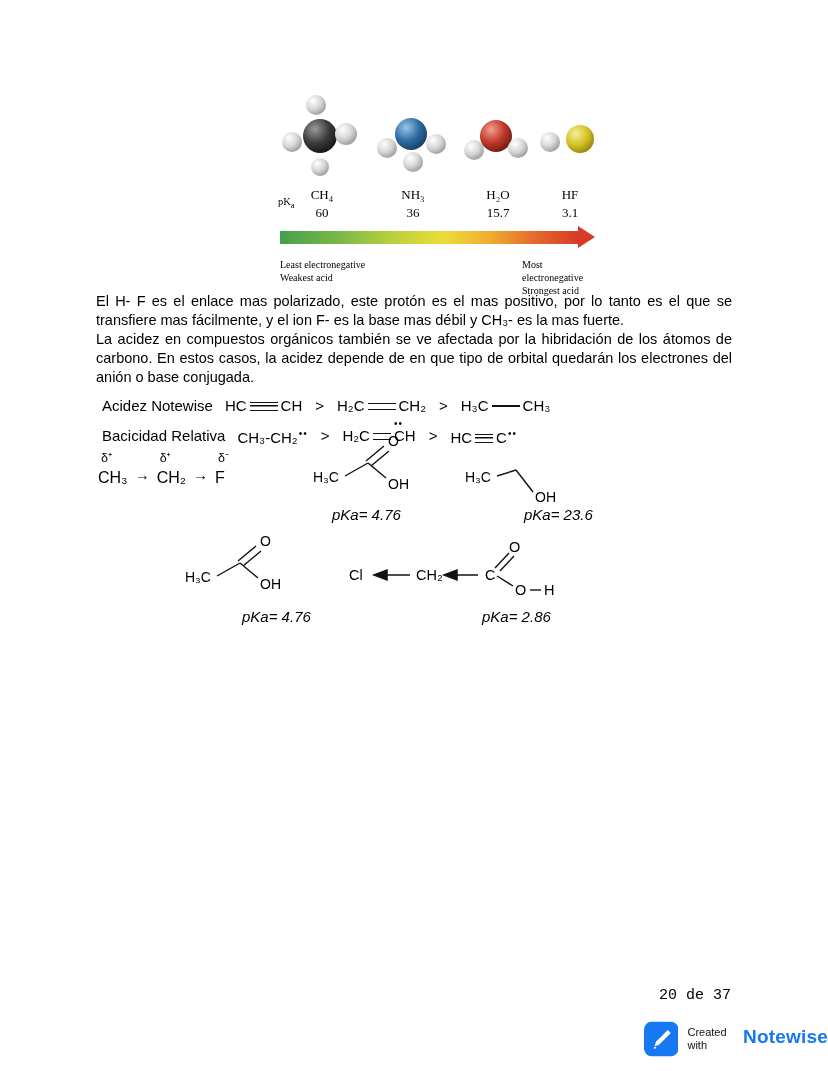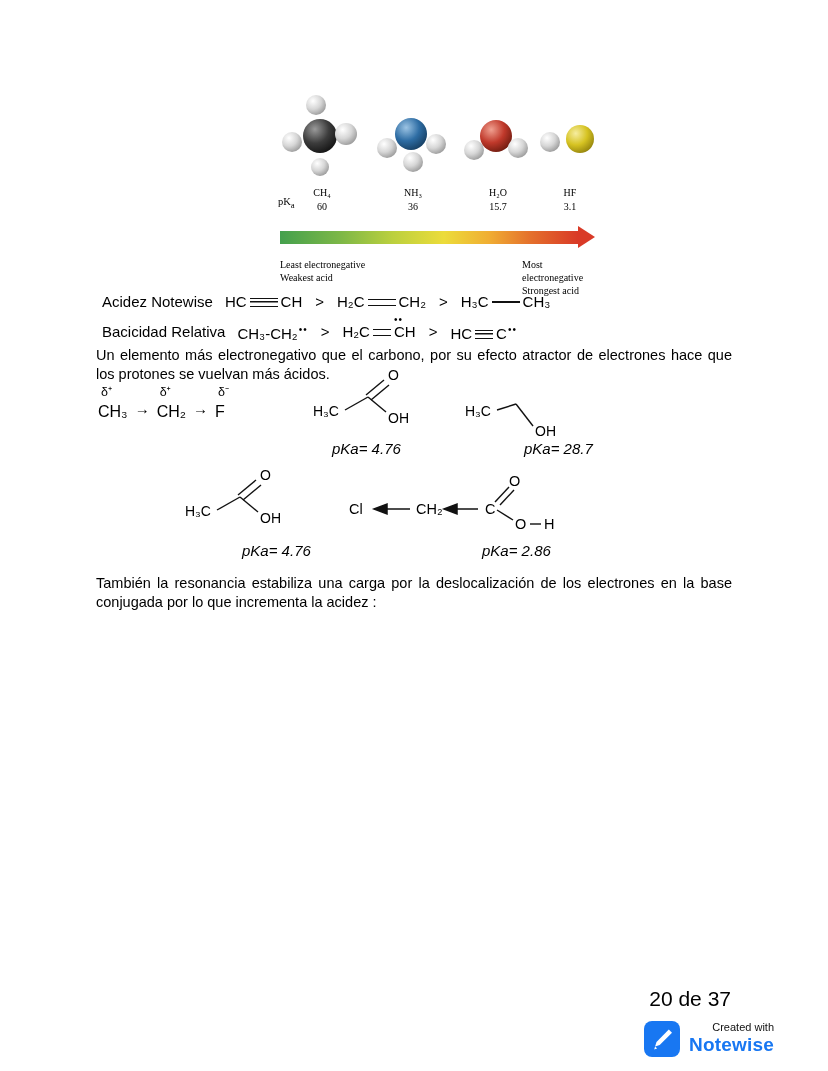--- a/index.html
+++ b/index.html
@@ -6,21 +6,21 @@
   html,body{margin:0;padding:0;background:#ffffff;}
   .page{position:relative;width:828px;height:1071px;background:#ffffff;
         font-family:"Liberation Sans",sans-serif;color:#000;overflow:hidden;}
 
   
   .figure{position:relative;width:340px;height:188px;margin:92px 0 0 266px;
           font-family:"Liberation Serif",serif;}
   .mols{position:absolute;left:0;top:0;width:340px;height:90px;}
   .mol{position:absolute;top:0;}
   .mol-col{position:absolute;top:94px;width:64px;text-align:center;
-           font-size:10px;line-height:1.35;}
+           font-size:13px;line-height:1.35;}
   .pka-lab{position:absolute;left:12px;top:104px;font-size:10.5px;}
   .grad-arrow{position:absolute;left:14px;top:134px;display:flex;align-items:center;}
   .grad-bar{width:298px;height:13px;
     background:linear-gradient(90deg,#44a04d 0%,#7cb747 20%,#bcd03e 38%,
                #ecdc3a 55%,#f0ae33 70%,#e4702c 84%,#d93a27 100%);}
   .grad-head{width:0;height:0;border-left:17px solid #d93a27;
              border-top:11px solid transparent;border-bottom:11px solid transparent;}
   .cap{position:absolute;top:166px;font-size:10px;line-height:1.3;}
   .cap.left{left:14px;}
   .cap.right{left:256px;}
@@ -49,23 +49,23 @@
   .structs{position:relative;height:186px;margin-left:96px;width:680px;}
   .chain{position:absolute;left:2px;top:2px;display:flex;align-items:flex-end;font-size:16px;}
   .chain-item{display:flex;flex-direction:column;align-items:flex-start;line-height:1.1;}
   .delta{font-size:12.5px;margin:0 0 3px 3px;}
   .chain-arrow{font-weight:bold;margin:0 7px 3px 7px;font-size:15px;}
   .struct{position:absolute;}
   .pka-val{position:absolute;font-size:15px;font-style:italic;}
   svg text{font-family:"Liberation Sans",sans-serif;fill:#000;}
 
   
-  .page-num{position:absolute;top:987px;right:97px;font-size:21px;}
+  .page-num{position:absolute;top:987px;right:97px;font-size:15px;font-family:Liberation Mono, monospace;}
   .footer{position:absolute;top:1021px;left:644px;display:flex;align-items:center;gap:9px;}
-  .footer .txt{display:flex;flex-direction:column;line-height:1.2;align-items:flex-end;}
+  .footer .txt{display:flex;line-height:1.2;}
   .created{font-size:11px;color:#111;}
   .brand{font-size:19px;font-weight:bold;color:#1877F2;letter-spacing:0.2px;}
 </style>
 </head>
 <body>
 
 <svg width="0" height="0" style="position:absolute" aria-hidden="true">
   <defs>
     <radialGradient id="gH" cx="35%" cy="30%" r="75%">
       <stop offset="0%" stop-color="#ffffff"></stop>
@@ -151,40 +151,41 @@
       <div>Least electronegative</div>
       <div>Weakest acid</div>
     </div>
     <div class="cap right">
       <div>Most electronegative</div>
       <div>Strongest acid</div>
     </div>
   </div>
 
   <div class="text-body">
+    <p>El H- F es el enlace mas polarizado, este protón es el mas positivo, por lo tanto es el que se transfiere mas fácilmente, y el ion F- es la base mas débil y CH₃- es la mas fuerte.</p>
+    <p>La acidez en compuestos orgánicos también se ve afectada por la hibridación de los átomos de carbono.  En estos casos, la acidez depende de en que tipo de orbital quedarán los electrones del anión o base conjugada.</p>
 
     <div class="rel-row">
       <span class="lbl">Acidez Notewise</span>
       <span class="chem"><span>HC</span><span class="bond triple w28"></span><span>CH</span></span>
       <span class="gt">&gt;</span>
       <span class="chem"><span>H₂C</span><span class="bond double w28"></span><span>CH₂</span></span>
       <span class="gt">&gt;</span>
       <span class="chem"><span>H₃C</span><span class="bond single w28"></span><span>CH₃</span></span>
     </div>
 
     <div class="rel-row">
       <span class="lbl">Bacicidad Relativa</span>
       <span class="chem"><span>CH₃-CH₂</span><span class="dots-sup">••</span></span>
       <span class="gt">&gt;</span>
       <span class="chem"><span>H₂C</span><span class="bond double w18"></span><span class="atom-dots"><span class="dots">••</span><span>CH</span></span></span>
       <span class="gt">&gt;</span>
       <span class="chem"><span>HC</span><span class="bond triple w18"></span><span>C</span><span class="dots-sup">••</span></span>
     </div>
 
-    <p>Un elemento más electronegativo que el carbono, por su efecto atractor de electrones hace que los protones se vuelvan más ácidos.</p>
   </div>
 
   <div class="structs">
 
     <div class="chain">
       <div class="chain-item">
         <span class="delta">δ⁺</span>
         <span>CH₃</span>
       </div>
       <span class="chain-arrow">→</span>
@@ -213,21 +214,21 @@
     <div class="pka-val" style="left:236px;top:56px">pKa= 4.76</div>
 
     <svg class="struct" style="left:368px;top:14px" width="95" height="52" viewBox="0 0 95 52">
       <text x="1" y="18" font-size="14">H₃C</text>
       <g stroke="#111" stroke-width="1.4">
         <line x1="33" y1="12" x2="52" y2="6"></line>
         <line x1="52" y1="6" x2="69" y2="28"></line>
       </g>
       <text x="71" y="38" font-size="14">OH</text>
     </svg>
-    <div class="pka-val" style="left:428px;top:56px">pKa= 28.7</div>
+    <div class="pka-val" style="left:428px;top:56px">pKa= 23.6</div>
 
     <svg class="struct" style="left:88px;top:84px" width="106" height="72" viewBox="0 0 106 72">
       <text x="1" y="48" font-size="14">H₃C</text>
       <g stroke="#111" stroke-width="1.4">
         <line x1="33" y1="42" x2="56" y2="29"></line>
         <line x1="54" y1="27" x2="72" y2="12"></line>
         <line x1="59" y1="32" x2="77" y2="17"></line>
         <line x1="56" y1="29" x2="74" y2="44"></line>
       </g>
       <text x="76" y="12" font-size="14">O</text>
@@ -251,23 +252,20 @@
         <line x1="149" y1="34" x2="165" y2="44"></line>
         <line x1="182" y1="48" x2="193" y2="48"></line>
       </g>
       <text x="161" y="10" font-size="14.5">O</text>
       <text x="167" y="53" font-size="14.5">O</text>
       <text x="196" y="53" font-size="14.5">H</text>
     </svg>
     <div class="pka-val" style="left:386px;top:158px">pKa= 2.86</div>
   </div>
 
-  <div class="text-body" style="margin-top:4px">
-    <p>También la resonancia estabiliza una carga por la deslocalización de los electrones en la base conjugada por lo que incrementa la acidez :</p>
-  </div>
 
   <div class="page-num">20 de 37</div>
 
   <div class="footer">
     <svg width="36" height="36" viewBox="0 0 36 36">
       <rect x="0" y="0" width="36" height="36" rx="8" fill="#1877F2"></rect>
       <path d="M24.8 8.6 l3.2 3.2 -12.3 12.3 -4.6 1.4 1.4 -4.6 z" fill="#ffffff"></path>
       <path d="M11.1 25.5 l-0.9 2.9 2.9 -0.9 z" fill="#ffffff"></path>
     </svg>
     <div class="txt">

